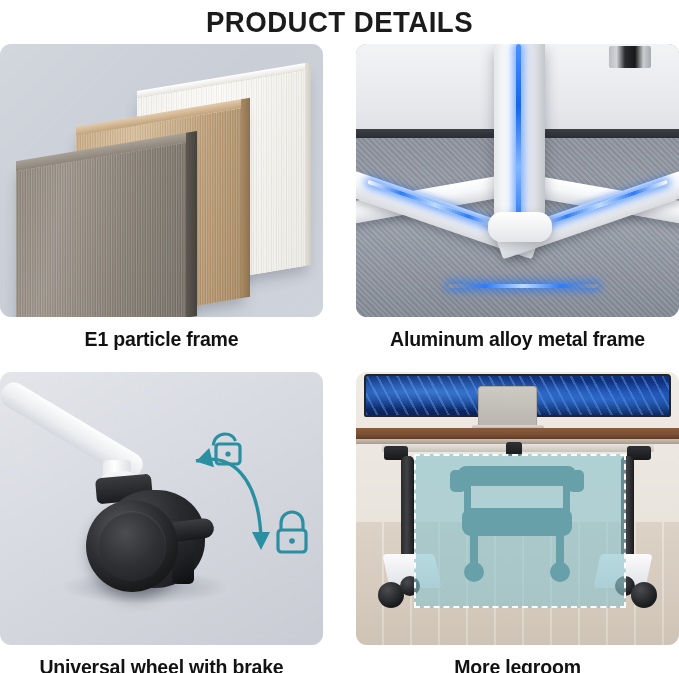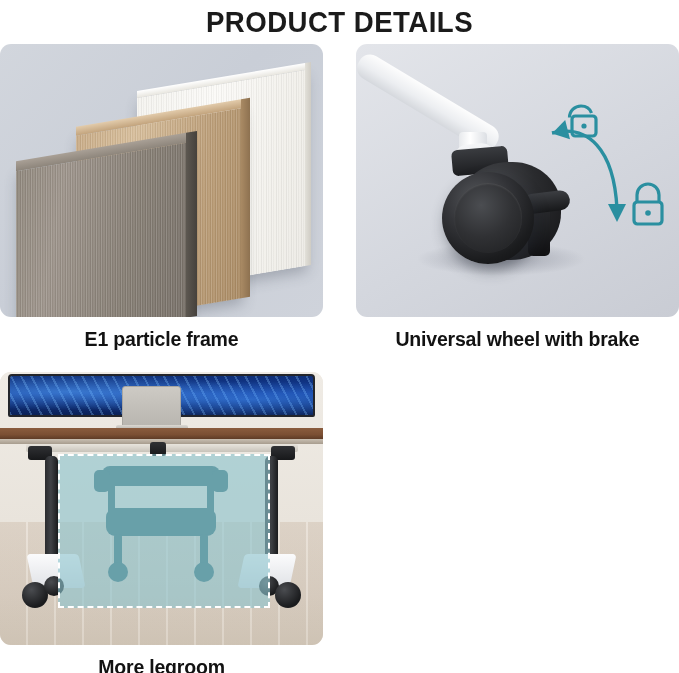--- a/index.html
+++ b/index.html
@@ -328,20 +328,39 @@
         </div>
         <div class="board board-gray">
           <div class="edge-top"></div>
           <div class="edge-right"></div>
           <div class="grain"></div>
         </div>
       </div>
       <div class="caption">E1 particle frame</div>
     </div>
 
+    <div class="cell">
+      <div class="panel p2">
+        <div class="wall"></div>
+        <div class="dark-clip"></div>
+        <div class="wall-seam"></div>
+        <div class="floor"></div>
+        <div class="beam-left"></div>
+        <div class="beam-right"></div>
+        <div class="beam-bl"></div>
+        <div class="beam-br"></div>
+        <div class="glow glow-bl"></div>
+        <div class="glow glow-br"></div>
+        <div class="glow glow-bot"></div>
+        <div class="leg"></div>
+        <div class="leg-glow"></div>
+        <div class="hub"></div>
+      </div>
+      <div class="caption">Aluminum alloy metal frame</div>
+    </div>
 
     <div class="cell">
       <div class="panel p3">
         <div class="leg-upper"></div>
         <div class="leg-lower"></div>
         <div class="leg-knuckle"></div>
         <div class="shadow-pad"></div>
         <div class="caster-collar"></div>
         <div class="caster-body"></div>
         <div class="brake-stem"></div>

